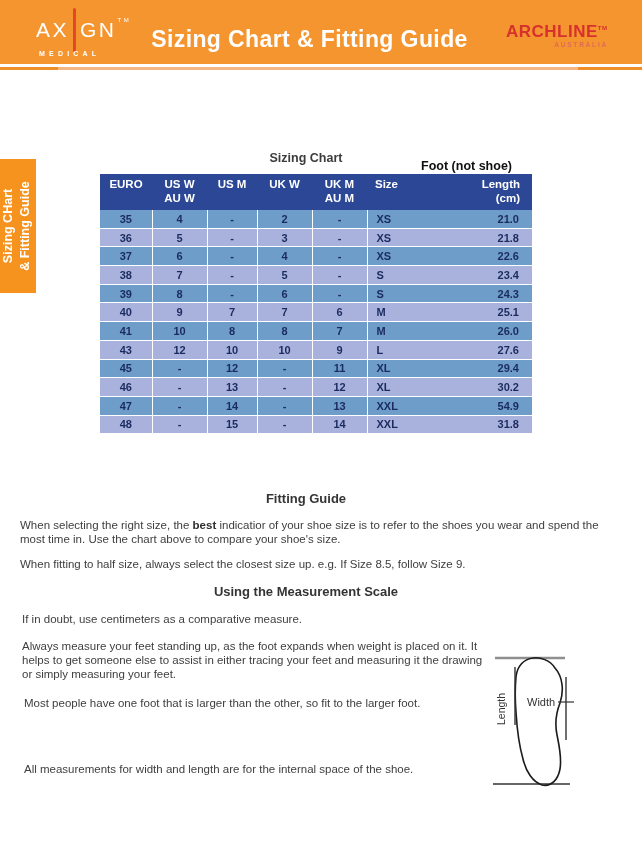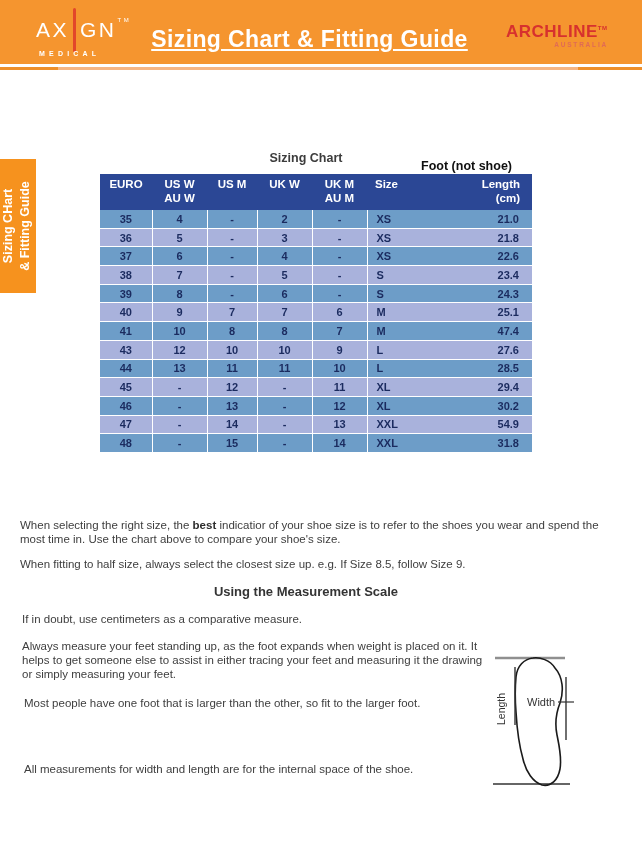--- a/index.html
+++ b/index.html
@@ -11,21 +11,21 @@
   .topbar-line{position:absolute;left:0;top:67px;width:642px;height:3px;
       background:linear-gradient(to right,#EE8F2A 0 58px,#F5B583 58px 578px,#EE8F2A 578px);}
 
   .axign{position:absolute;left:36px;top:8px;color:#fff;}
   .axign-word{display:flex;align-items:center;height:44px;font-size:21px;letter-spacing:2.5px;font-weight:400;}
   .axign-bar{width:3px;height:44px;background:#E2472A;margin:0 4px;border-radius:2px;}
   .axign-tm{font-size:6px;align-self:flex-start;margin-top:9px;margin-left:1px;}
   .axign-sub{font-size:7px;font-weight:700;letter-spacing:4.2px;margin-top:-2px;padding-left:3px;}
 
   .doc-title{position:absolute;left:0;top:26px;width:619px;text-align:center;
-      color:#ffffff;font-size:23px;font-weight:700;letter-spacing:0.4px;text-decoration:underline;}
+      color:#ffffff;font-size:23px;font-weight:700;letter-spacing:0.4px;}
 
   .archline{position:absolute;left:506px;top:22px;width:106px;}
   .archline-word{font-size:17px;font-weight:700;color:#D7312E;letter-spacing:0.5px;}
   .archline-tm{font-size:6px;vertical-align:super;}
   .archline-sub{font-size:6.5px;font-weight:700;letter-spacing:1.8px;color:#E06A55;
       text-align:right;margin-top:-1px;padding-right:4px;}
 
   
   .side-tab{position:absolute;left:0;top:159px;width:36px;height:134px;background:#F6921E;}
   .side-tab-text{position:absolute;left:-49px;top:49px;width:134px;height:36px;
@@ -180,41 +180,32 @@
           <td class="c5">M</td>
           <td class="c6">25.1</td>
         </tr>
         <tr>
           <td class="c0">41</td>
           <td class="c1">10</td>
           <td class="c2">8</td>
           <td class="c3">8</td>
           <td class="c4">7</td>
           <td class="c5">M</td>
-          <td class="c6">47.4</td>
+          <td class="c6">26.0</td>
         </tr>
         <tr>
           <td class="c0">43</td>
           <td class="c1">12</td>
           <td class="c2">10</td>
           <td class="c3">10</td>
           <td class="c4">9</td>
           <td class="c5">L</td>
           <td class="c6">27.6</td>
         </tr>
         <tr>
-          <td class="c0">44</td>
-          <td class="c1">13</td>
-          <td class="c2">11</td>
-          <td class="c3">11</td>
-          <td class="c4">10</td>
-          <td class="c5">L</td>
-          <td class="c6">28.5</td>
-        </tr>
-        <tr>
           <td class="c0">45</td>
           <td class="c1">-</td>
           <td class="c2">12</td>
           <td class="c3">-</td>
           <td class="c4">11</td>
           <td class="c5">XL</td>
           <td class="c6">29.4</td>
         </tr>
         <tr>
           <td class="c0">46</td>
@@ -239,20 +230,21 @@
           <td class="c1">-</td>
           <td class="c2">15</td>
           <td class="c3">-</td>
           <td class="c4">14</td>
           <td class="c5">XXL</td>
           <td class="c6">31.8</td>
         </tr>
       </tbody>
   </table>
 
+  <div class="h2" style="top:491px">Fitting Guide</div>
   <div class="para" style="top:518px;left:20px;width:588px"><span>When selecting the right size, the </span><b>best</b><span> indicatior of your shoe size is to refer to the shoes you wear and spend the most time in. Use the chart above to compare your shoe's size.</span></div>
   <div class="para" style="top:557px;left:20px;width:588px">When fitting to half size, always select the closest size up. e.g. If Size 8.5, follow Size 9.</div>
 
   <div class="h2" style="top:584px">Using the Measurement Scale</div>
   <div class="para" style="top:612px;left:22px;width:560px">If in doubt, use centimeters as a comparative measure.</div>
   <div class="para" style="top:639px;left:22px;width:472px">Always measure your feet standing up, as the foot expands when weight is placed on it. It helps to get someone else to assist in either tracing your feet and measuring it the drawing or simply measuring your feet.</div>
   <div class="para" style="top:762px;left:24px;width:560px">All measurements for width and length are for the internal space of the shoe.</div>
   <div class="para" style="top:696px;left:24px;width:560px">Most people have one foot that is larger than the other, so fit to the larger foot.</div>
 
   <svg class="foot-diagram" width="132" height="155" viewBox="0 0 132 155">

